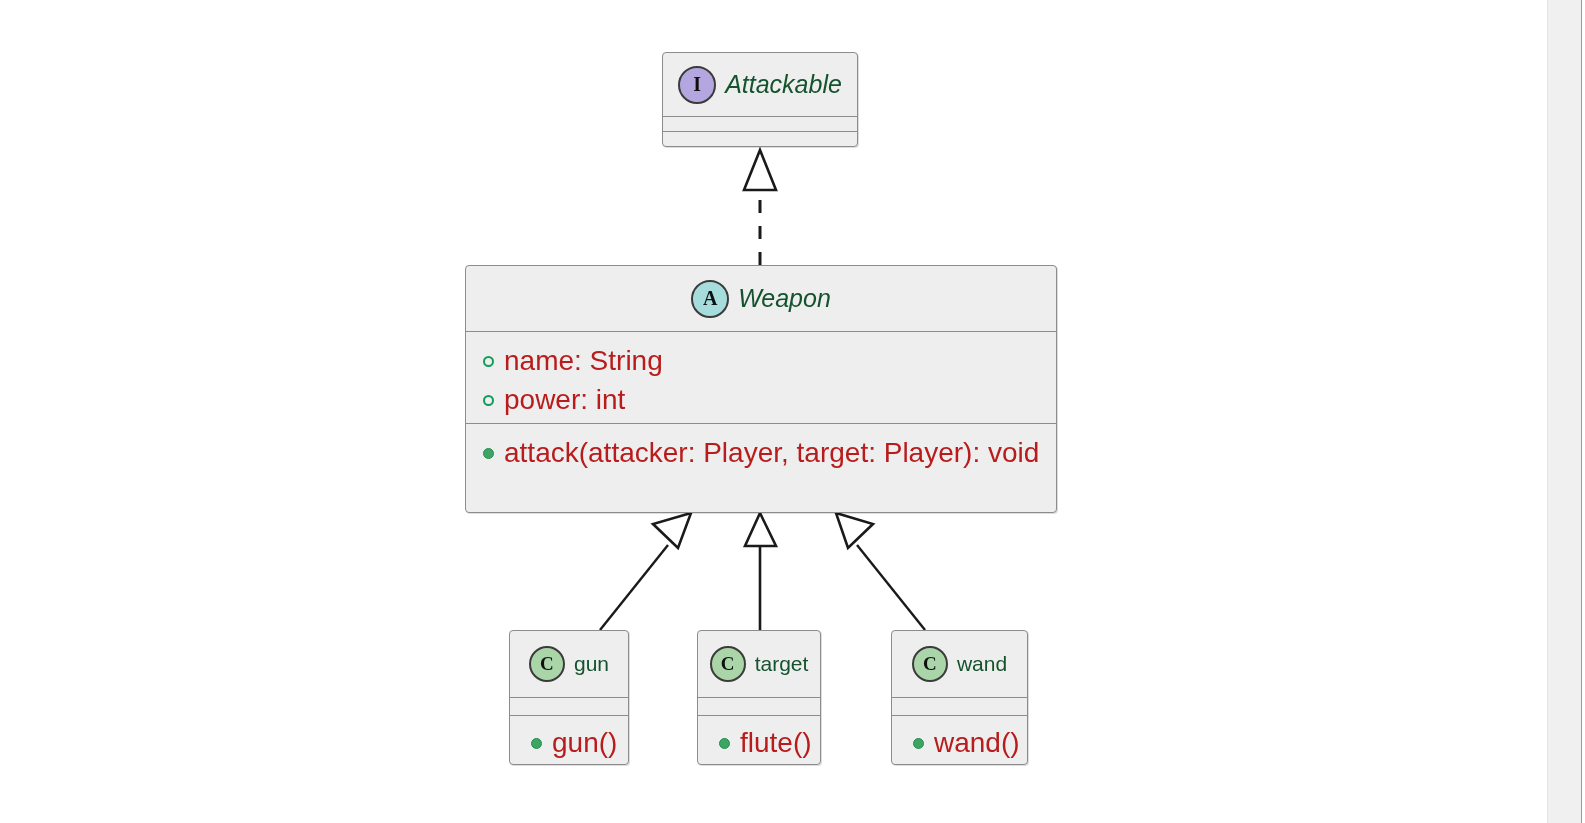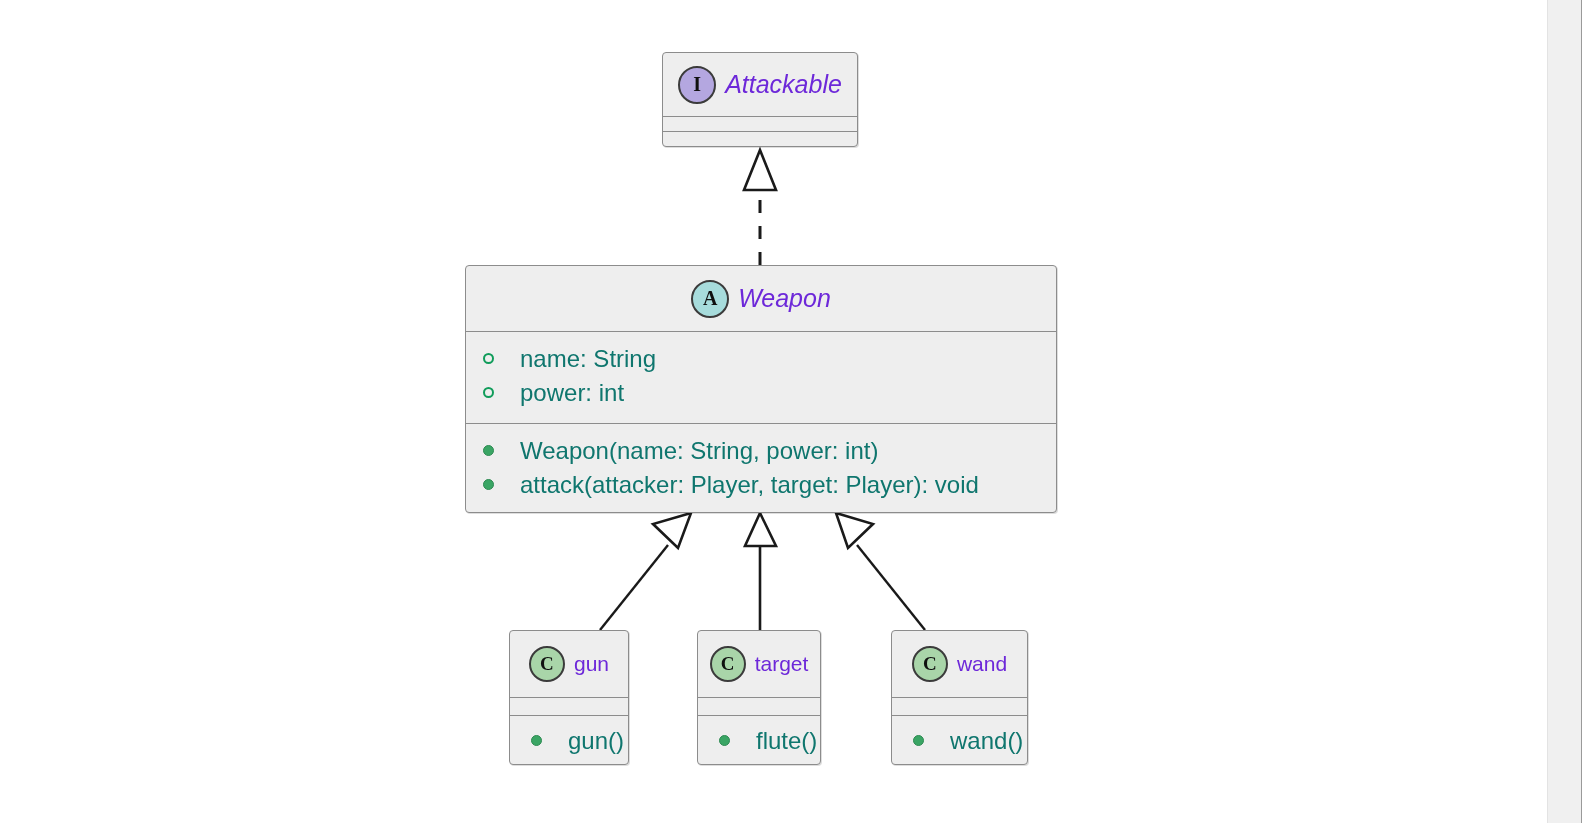--- a/index.html
+++ b/index.html
@@ -63,21 +63,21 @@
     box-sizing: border-box;
     padding: 6px 0 6px 0;
   }
   .uml-compartment.empty {
     padding: 0;
     height: 15px;
   }
 
   .node-title {
     font-size: 25px;
-    color: #6d28d9;
+    color: #14532d;
     white-space: nowrap;
   }
   .node-title.italic {
     font-style: italic;
   }
   .node-title.plain {
     font-style: normal;
     font-size: 21px;
   }
 
@@ -103,23 +103,23 @@
     font-size: 19px;
   }
   .badge-interface { background: #b4a7e0; }
   .badge-abstract  { background: #a7dcdc; }
   .badge-class     { background: #a9d5a9; }
 
   
   .member {
     display: flex;
     align-items: center;
-    gap: 26px;
-    font-size: 24px;
-    color: #0f766e;
+    gap: 10px;
+    font-size: 28px;
+    color: #b91c1c;
     padding: 2px 0 2px 17px;
     white-space: nowrap;
     line-height: 1.24;
   }
   .member.centered { padding-left: 21px; }
   .vis-dot {
     width: 11px;
     height: 11px;
     border-radius: 50%;
     flex: none;
@@ -186,24 +186,20 @@
       </div>
       <div class="member">
         <span class="vis-dot vis-protected"></span>
         <span>power: int</span>
       </div>
     </div>
 
     <div class="uml-compartment" style="height:91px; padding-top:10px;">
       <div class="member">
         <span class="vis-dot vis-public"></span>
-        <span>Weapon(name: String, power: int)</span>
-      </div>
-      <div class="member">
-        <span class="vis-dot vis-public"></span>
         <span>attack(attacker: Player, target: Player): void</span>
       </div>
     </div>
   </div>
 
   <div class="uml-node" id="node-gun" style="left:509px; top:630px; width:120px; height:135px;">
     <div class="uml-header" style="height:66px;">
       <div class="badge badge-class small">C</div>
       <div class="node-title plain">gun</div>
     </div>

